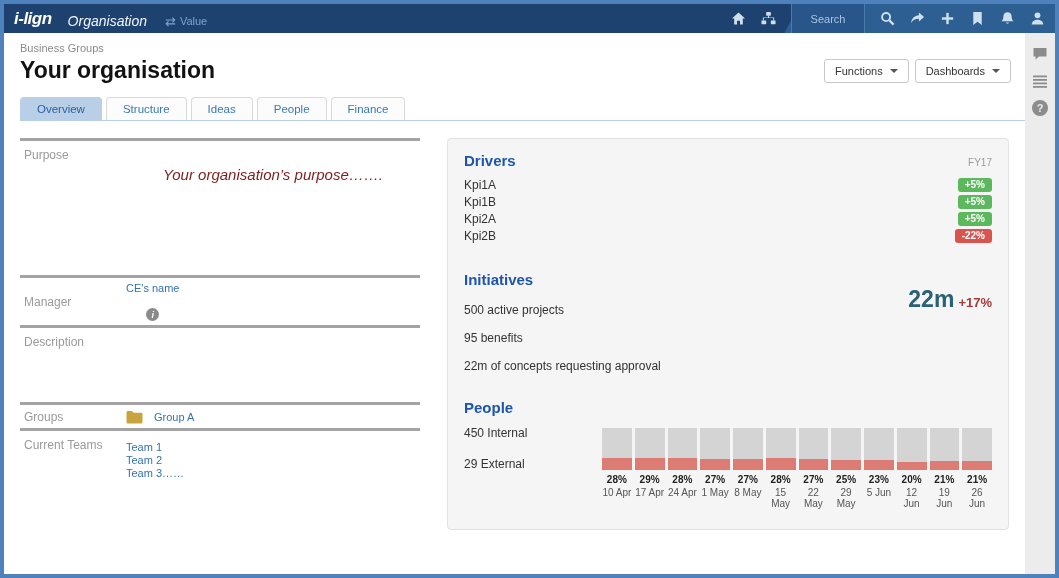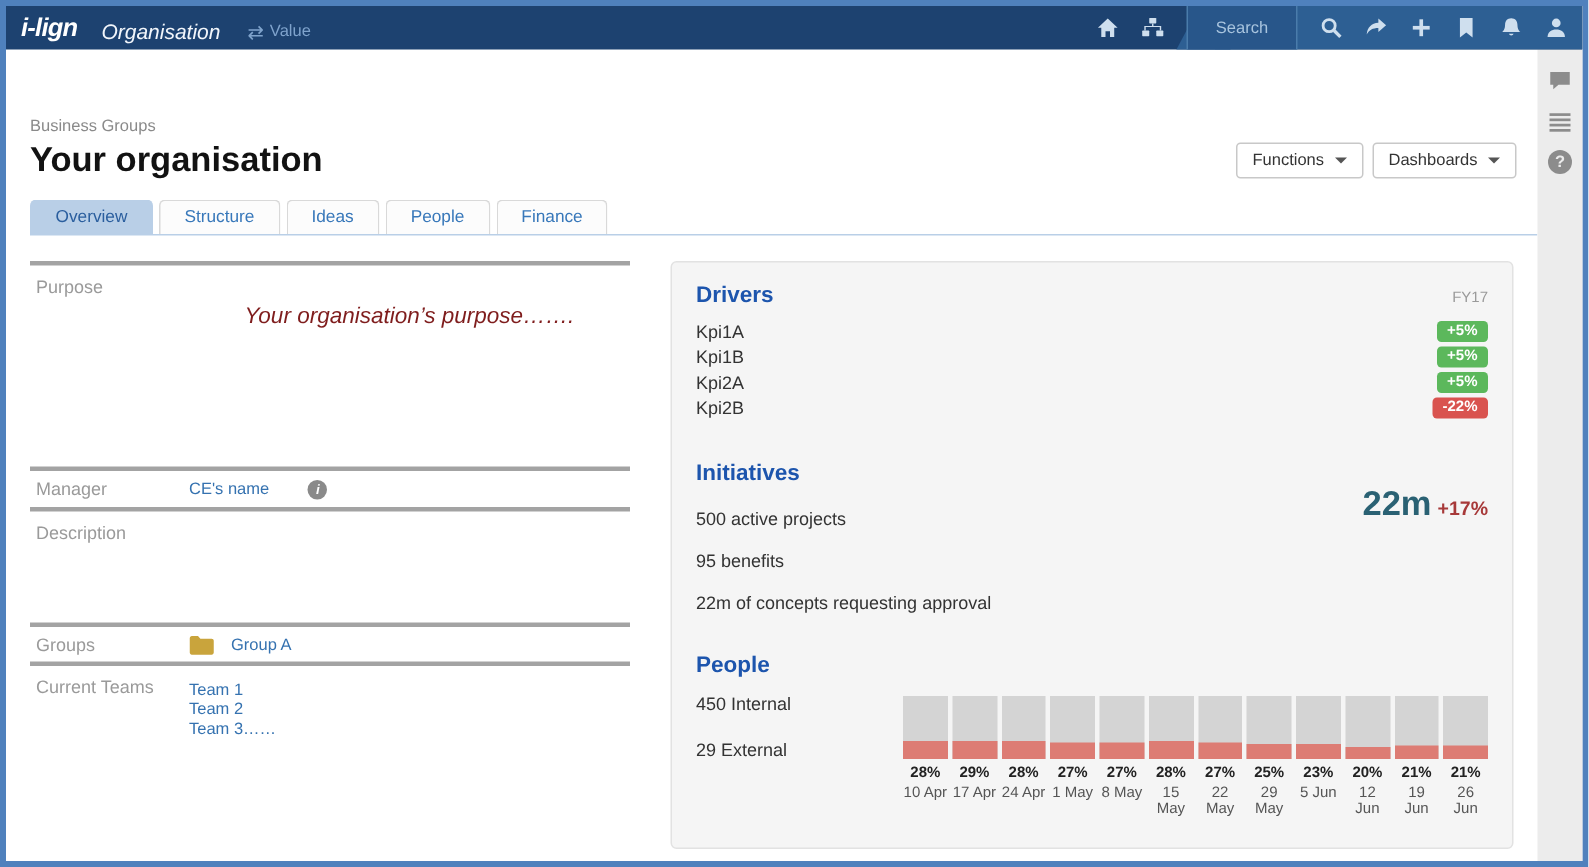--- a/index.html
+++ b/index.html
@@ -17,21 +17,21 @@
   .value-link { font-size:11px; color:#7fa3cc; display:flex; align-items:center; gap:4px; }
   .value-link .glyph { font-size:13px; }
   .nav-right { margin-left:auto; display:flex; align-items:center; gap:15px; position:relative; z-index:2; }
   .nav-icon { width:15px; height:15px; color:#cfdfee; display:block; }
   .nav-icon svg { width:100%; height:100%; display:block; }
   .search-box { width:74px; height:36px; background:#28568a; border:1px solid #4a7cab; border-radius:3px; color:#a8c4de; font-size:11px; text-align:center; outline:none; font-family:"Liberation Sans",sans-serif; }
   .search-box::placeholder { color:#a8c4de; }
 
   
   .main { display:flex; height:541px; }
-  .content { flex:1; padding-left:16px; overflow:hidden;margin-top:36px; }
+  .content { flex:1; padding-left:16px; overflow:hidden; }
   .rail { width:30px; background:#ececec; display:flex; flex-direction:column; align-items:center; padding-top:13px; gap:11px; }
   .rail-icon { width:16px; height:16px; color:#8c8c8c; cursor:pointer; }
   .rail-icon svg { width:100%; height:100%; display:block; }
   .q-circle { width:16px; height:16px; border-radius:50%; background:#8c8c8c; color:#ececec; font-size:11px; font-weight:bold; display:flex; align-items:center; justify-content:center; cursor:pointer; }
 
   
   .breadcrumb { margin-top:9px; font-size:11px; color:#8a8a8a; }
   .header-row { display:flex; align-items:center; margin-top:3px; padding-right:14px; }
   .page-title { font-size:23px; font-weight:bold; color:#121212; }
   .header-actions { margin-left:auto; display:flex; gap:6px; }
@@ -44,21 +44,21 @@
   .tab.active { background:#b9cfe7; border-color:#b9cfe7; color:#2a5e9e; }
 
   
   .columns { display:flex; margin-top:17px; padding-right:16px; }
   .left-col { width:400px; flex-shrink:0; }
   .section { border-top:3px solid #a3a3a3; display:flex; padding:7px 0 6px 4px; }
   .sec-label { width:102px; font-size:12px; color:#9a9a9a; flex-shrink:0; }
   .purpose-section { min-height:137px; }
   .purpose-text { flex:1; text-align:center; font-style:italic; font-size:15px; color:#7f1d1d; margin-top:18px; }
   .manager-section { align-items:center; min-height:27px; padding-top:4px; padding-bottom:4px; }
-  .manager-val { display:flex; align-items:center; gap:26px; }
+  .manager-val { display:flex; align-items:center; gap:14px;flex-direction:column; }
   .link { color:#3572b0; font-size:11px; text-decoration:none; cursor:pointer; }
   .info-circle { width:13px; height:13px; border-radius:50%; background:#8a8a8a; color:#fff; font-size:9px; font-weight:bold; font-style:italic; display:flex; align-items:center; justify-content:center; cursor:pointer; }
   .desc-section { min-height:77px; }
   .desc-text { font-size:11.5px; color:#555; padding-top:2px; }
   .groups-section { align-items:center; min-height:26px; padding-top:3px; padding-bottom:3px; }
   .group-val { display:flex; align-items:center; gap:11px; }
   .folder-icon { width:17px; height:14px; color:#c9a43c; }
   .folder-icon svg { width:100%; height:100%; display:block; }
   .teams-list { display:flex; flex-direction:column; gap:1px; padding-top:3px; }
   .teams-list .link { line-height:12px; }

